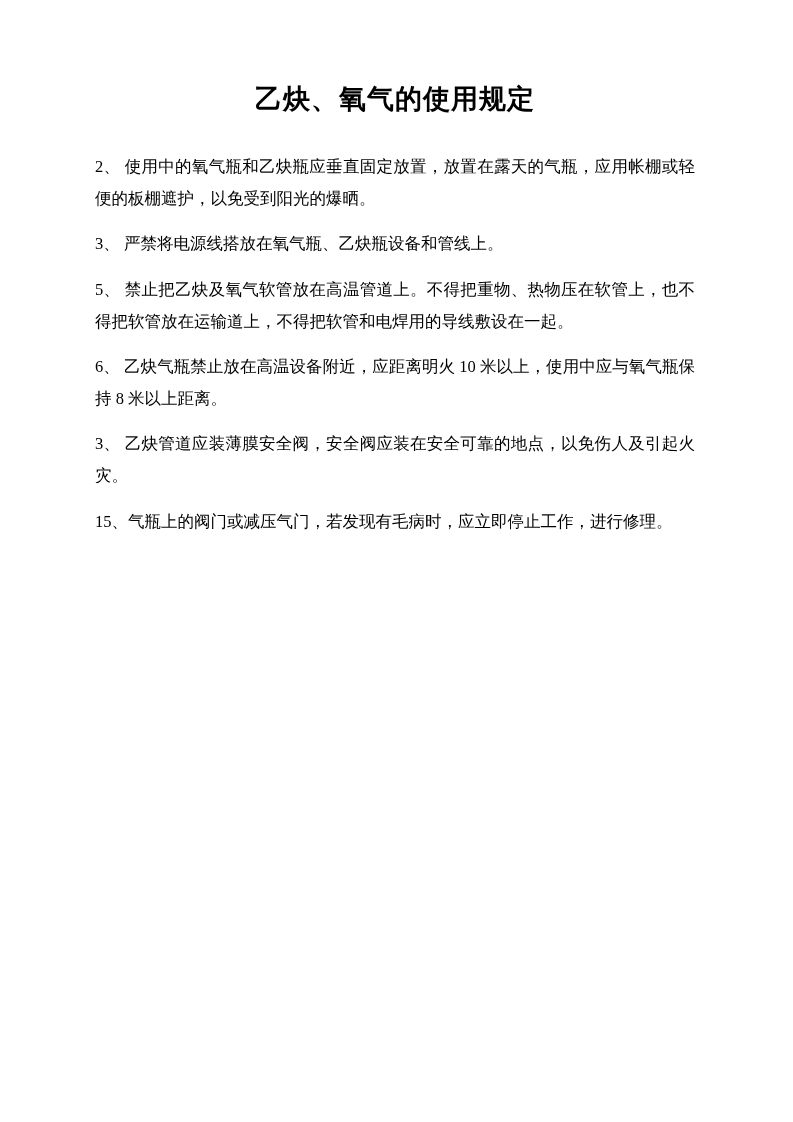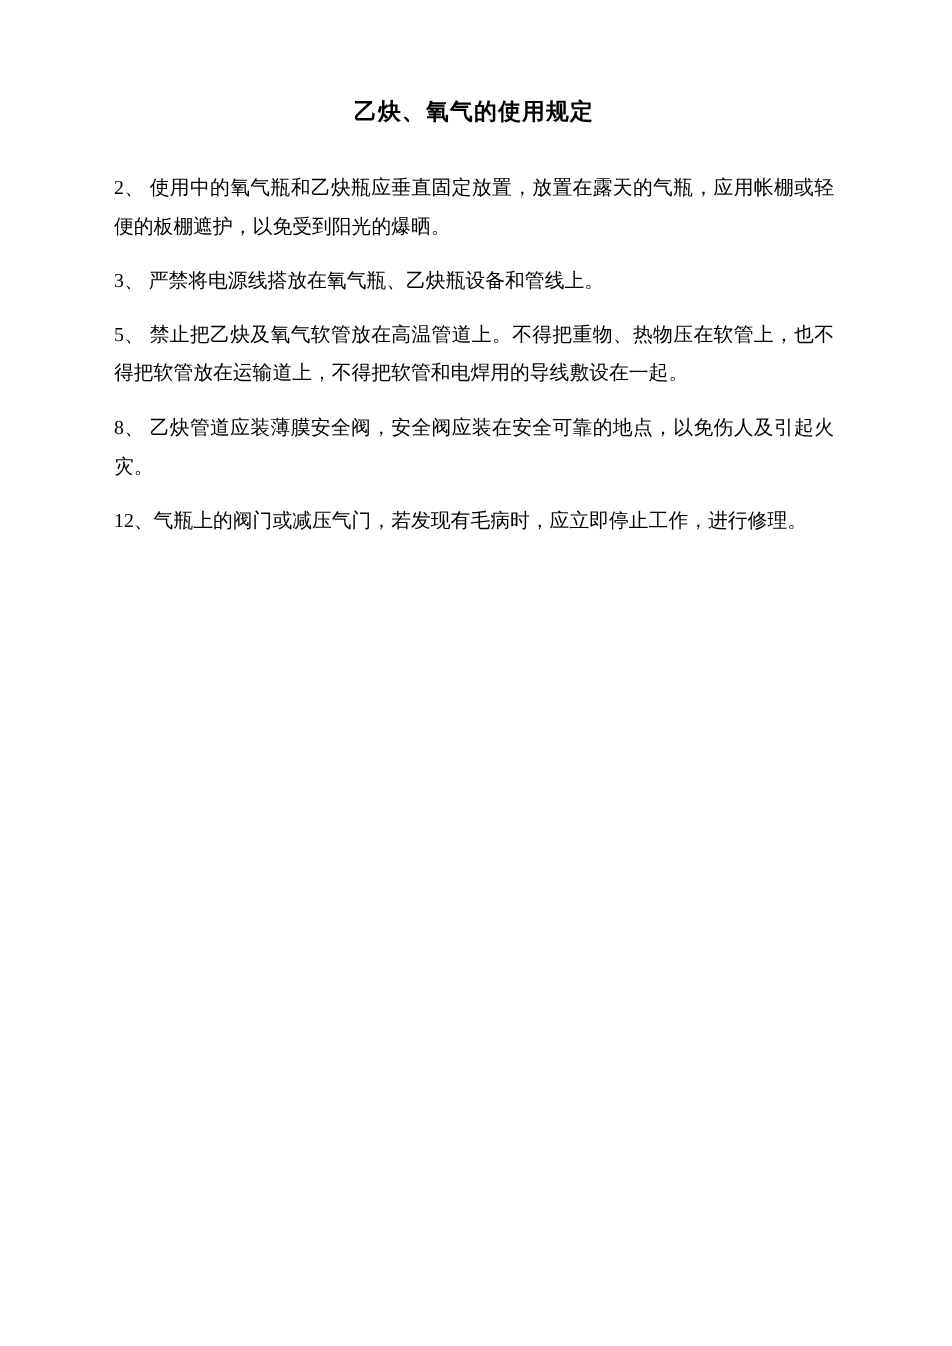--- a/index.html
+++ b/index.html
@@ -24,21 +24,21 @@
   }
   .content {
     position: absolute;
     left: 95px;
     top: 82px;
     width: 600px;
   }
   .doc-title {
     font-family: Liberation Serif, serif;
     font-weight: bold;
-    font-size: 19px;
+    font-size: 27px;
     text-align: center;
     letter-spacing: 1px;
     margin: 0 0 34px 0;
     line-height: 1.3;
   }
   .para {
     font-size: 16.5px;
     line-height: 1.95;
     text-align: justify;
     text-justify: inter-ideograph;
@@ -53,16 +53,17 @@
 </head>
 <body>
 
 <div class="page">
   <div class="content">
     <h1 class="doc-title">乙炔、氧气的使用规定</h1>
 
     <p class="para">2、  使用中的氧气瓶和乙炔瓶应垂直固定放置，放置在露天的气瓶，应用帐棚或轻便的板棚遮护，以免受到阳光的爆晒。</p>
     <p class="para">3、  严禁将电源线搭放在氧气瓶、乙炔瓶设备和管线上。</p>
     <p class="para">5、  禁止把乙炔及氧气软管放在高温管道上。不得把重物、热物压在软管上，也不得把软管放在运输道上，不得把软管和电焊用的导线敷设在一起。</p>
-    <p class="para">8、  乙炔管道应装薄膜安全阀，安全阀应装在安全可靠的地点，以免伤人及引起火灾。</p>
-    <p class="para">12、气瓶上的阀门或减压气门，若发现有毛病时，应立即停止工作，进行修理。</p>
+    <p class="para">6、  乙炔气瓶禁止放在高温设备附近，应距离明火 10 米以上，使用中应与氧气瓶保持 8 米以上距离。</p>
+    <p class="para">3、  乙炔管道应装薄膜安全阀，安全阀应装在安全可靠的地点，以免伤人及引起火灾。</p>
+    <p class="para">15、气瓶上的阀门或减压气门，若发现有毛病时，应立即停止工作，进行修理。</p>
   </div>
 </div>
 
 </body></html>

